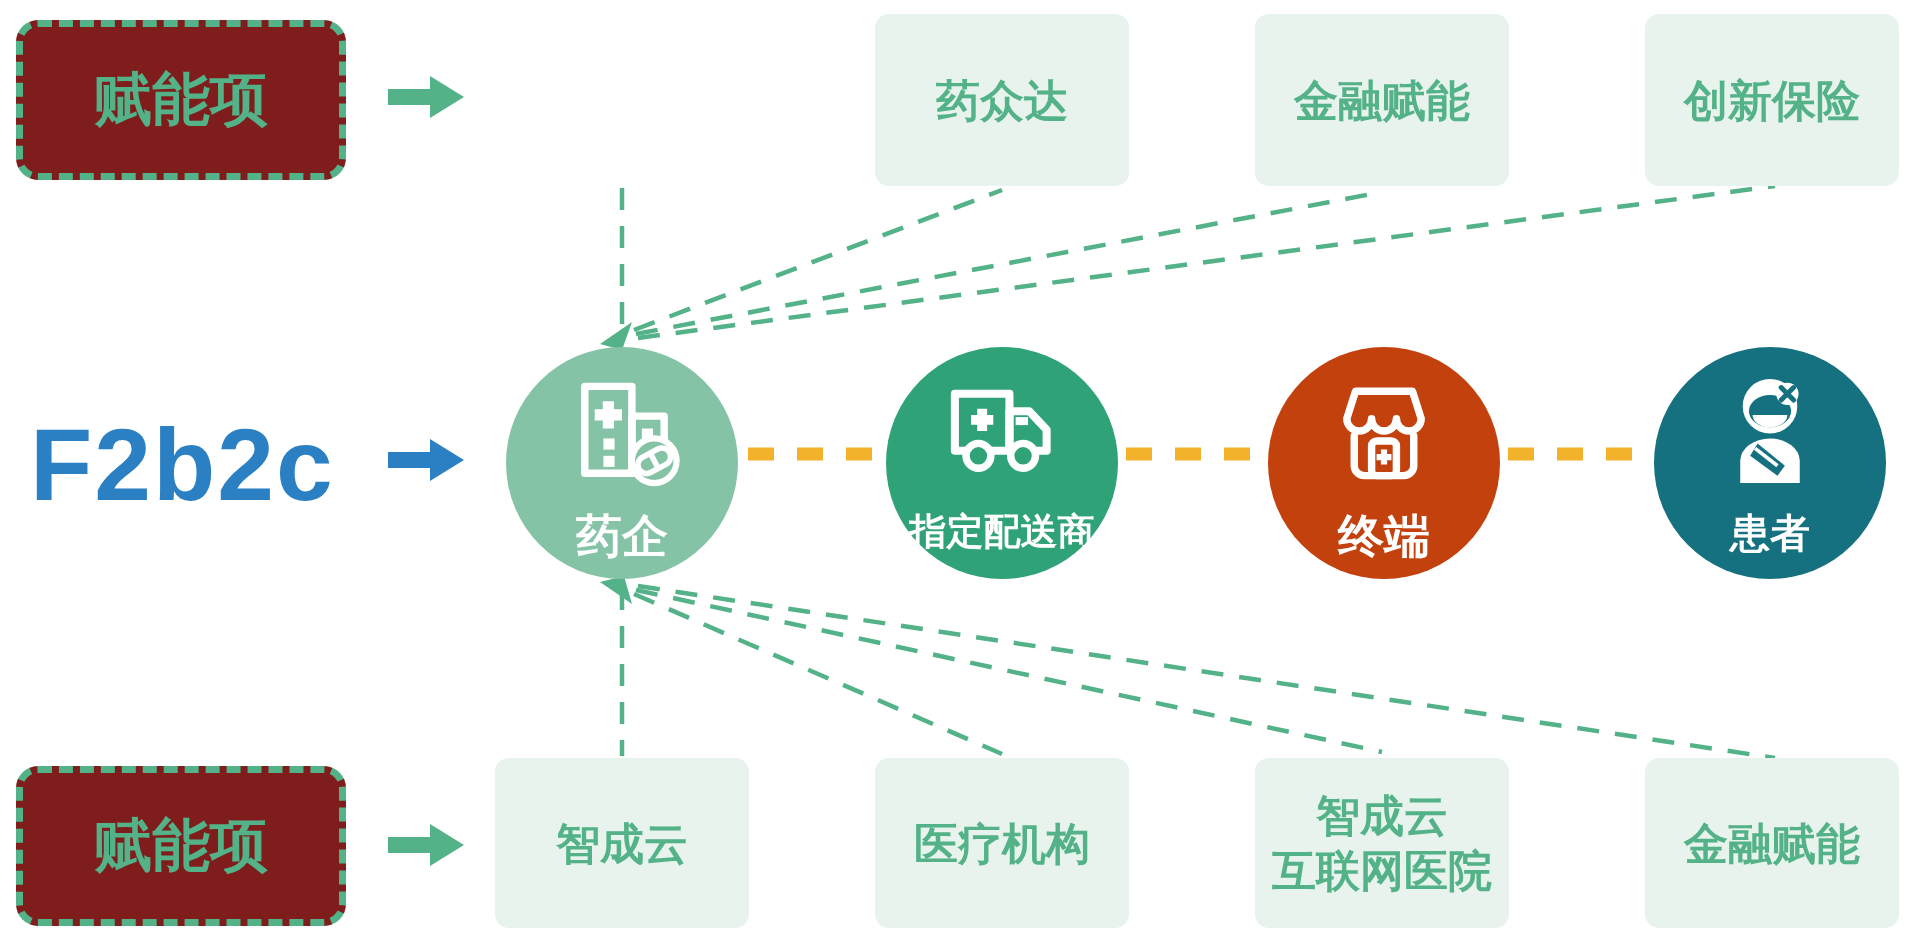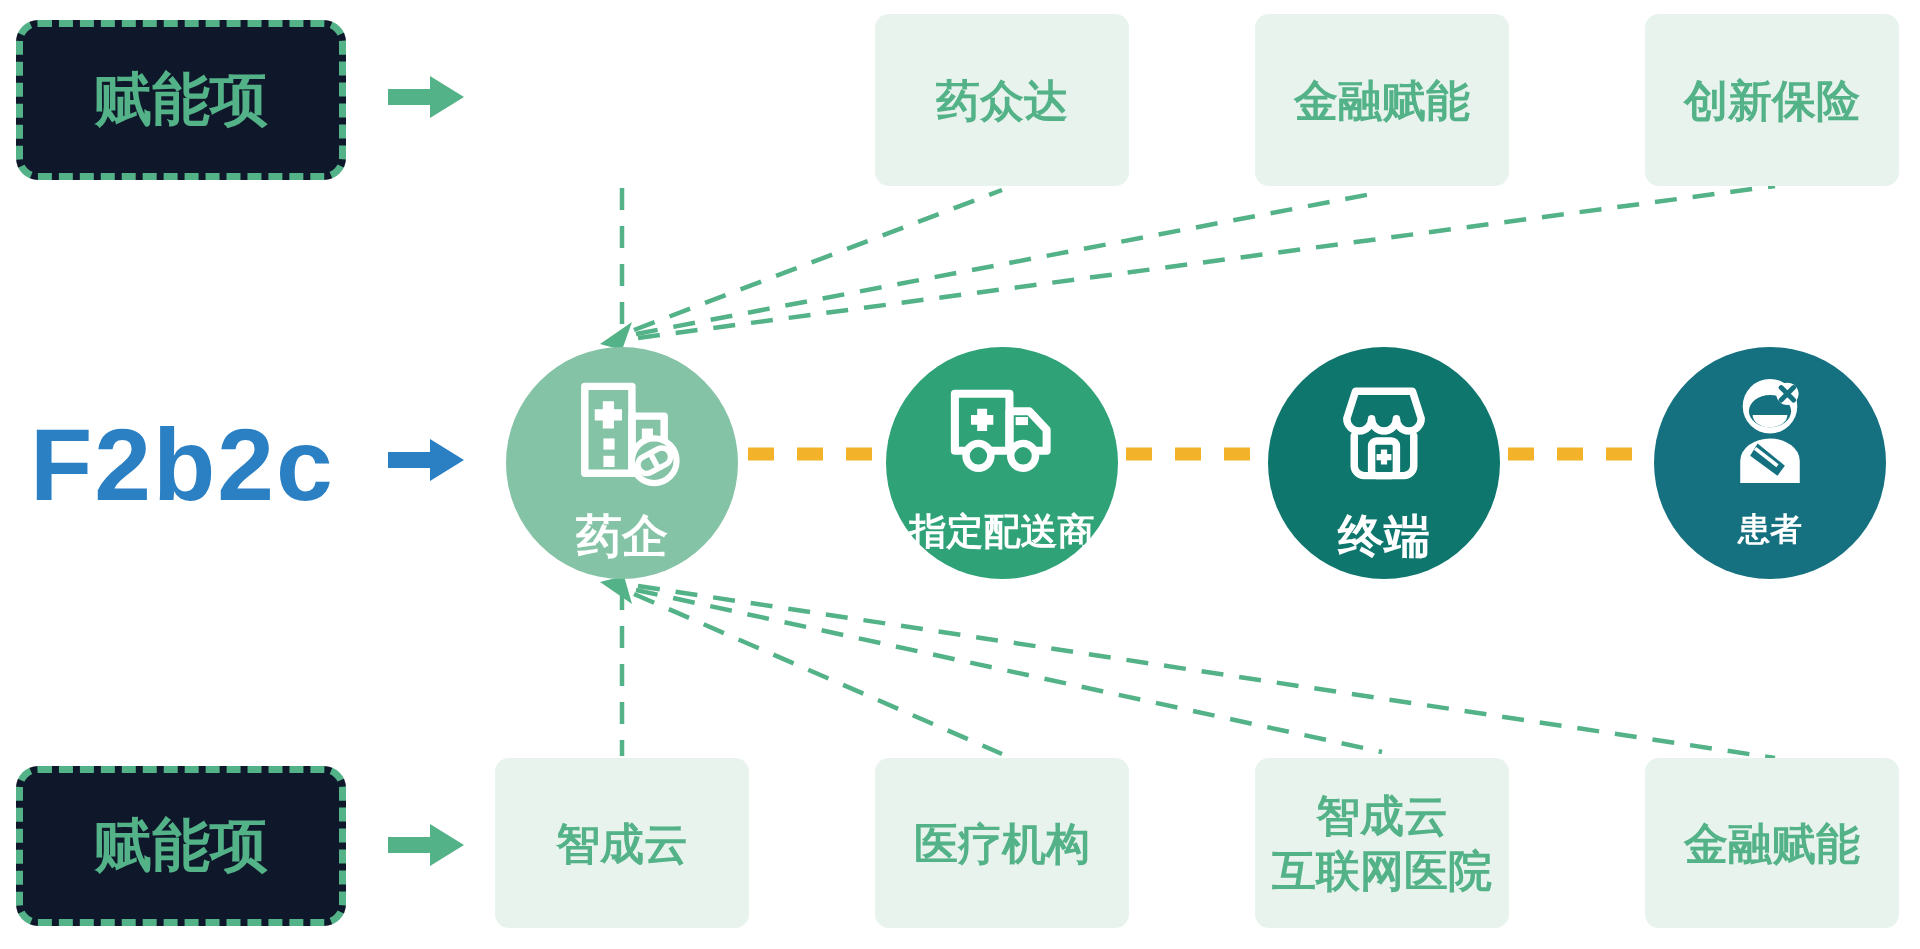--- a/index.html
+++ b/index.html
@@ -25,21 +25,21 @@
     text-align:center;white-space:pre-line;
   }
   .gbox.bottom{top:758px;height:170px;}
   .bx0{left:495px;} .bx1{left:875px;} .bx2{left:1255px;} .bx3{left:1645px;}
 
   .enabler{
     position:absolute;left:16px;width:316px;height:146px;
     border:7px dashed var(--green);border-radius:22px;
     display:flex;align-items:center;justify-content:center;
     color:var(--green);font-weight:bold;font-size:58px;
-    background:#0f172a;
+    background:#7f1d1d;
   }
   .enabler.top{top:20px;}
   .enabler.bottom{top:766px;}
 
   .flow-label{
     position:absolute;left:30px;top:407px;width:330px;
     color:var(--blue);font-weight:bold;font-size:102px;letter-spacing:2px;
   }
 
   .arrow{position:absolute;left:388px;width:76px;height:46px;}
@@ -132,21 +132,21 @@
         <path d="M56 34 h16 l14 15 v17 h-30 z"></path>
         <path d="M61 42 h10"></path>
       </g>
       <path d="M34 32 v18 M25 41 h18" stroke="#fff" stroke-width="8" fill="none"></path>
       <circle cx="31" cy="70" r="10" fill="currentColor" stroke="#fff" stroke-width="6"></circle>
       <circle cx="67" cy="70" r="10" fill="currentColor" stroke="#fff" stroke-width="6"></circle>
     </svg>
     <div class="node-label" style="font-size:37px;">指定配送商</div>
   </div>
 
-  <div class="node nd2" style="background: #0f766e; color: rgb(61, 150, 151);">
+  <div class="node nd2" style="background: #c2410c; color: rgb(61, 150, 151);">
     <svg class="node-icon" viewBox="0 0 100 100">
       <g fill="none" stroke="#fff" stroke-width="6" stroke-linejoin="round" stroke-linecap="round">
         <path d="M27 18 H73 L80 40 a10 10 0 0 1 -20 0 a10 10 0 0 1 -20 0 a10 10 0 0 1 -20 0 z"></path>
         <path d="M26 54 v24 a8 8 0 0 0 8 8 h32 a8 8 0 0 0 8 -8 v-24"></path>
         <rect x="40" y="58" width="20" height="28" rx="4"></rect>
       </g>
       <path d="M50 65 v12 M44 71 h12" stroke="#fff" stroke-width="5" fill="none"></path>
     </svg>
     <div class="node-label" style="font-size:46px;">终端</div>
   </div>
@@ -155,21 +155,21 @@
     <svg class="node-icon" viewBox="0 0 100 100">
       <path d="M50 8 a22 22 0 0 1 22 22 a22 22 0 0 1 -44 0 a22 22 0 0 1 22 -22 z" fill="#fff"></path>
       <path d="M33 34 a17 13 0 0 0 34 0 a17 13 0 0 0 -34 0 z" fill="currentColor"></path>
       <path d="M36 37 a14 10 0 0 0 28 0 z" fill="#fff"></path>
       <circle cx="64" cy="20" r="9" fill="#fff"></circle>
       <path d="M59 15 l10 10 M69 15 l-10 10" stroke="currentColor" stroke-width="4" stroke-linecap="round" fill="none"></path>
       <path d="M26 92 v-18 a24 18 0 0 1 48 0 v18 z" fill="#fff"></path>
       <path d="M40 60 L62 78 l-6 8 L34 70 z" fill="currentColor"></path>
       <path d="M38 64 l18 14" stroke="#fff" stroke-width="3" fill="none"></path>
     </svg>
-    <div class="node-label" style="font-size:32px;">患者</div>
+    <div class="node-label" style="font-size:40px;">患者</div>
   </div>
 
   <div class="gbox bottom bx0"><span>智成云</span></div>
   <div class="gbox bottom bx1"><span>医疗机构</span></div>
   <div class="gbox bottom bx2"><span>智成云
 互联网医院</span></div>
   <div class="gbox bottom bx3"><span>金融赋能</span></div>
 
   <div class="enabler bottom">
     <span>赋能项</span>

